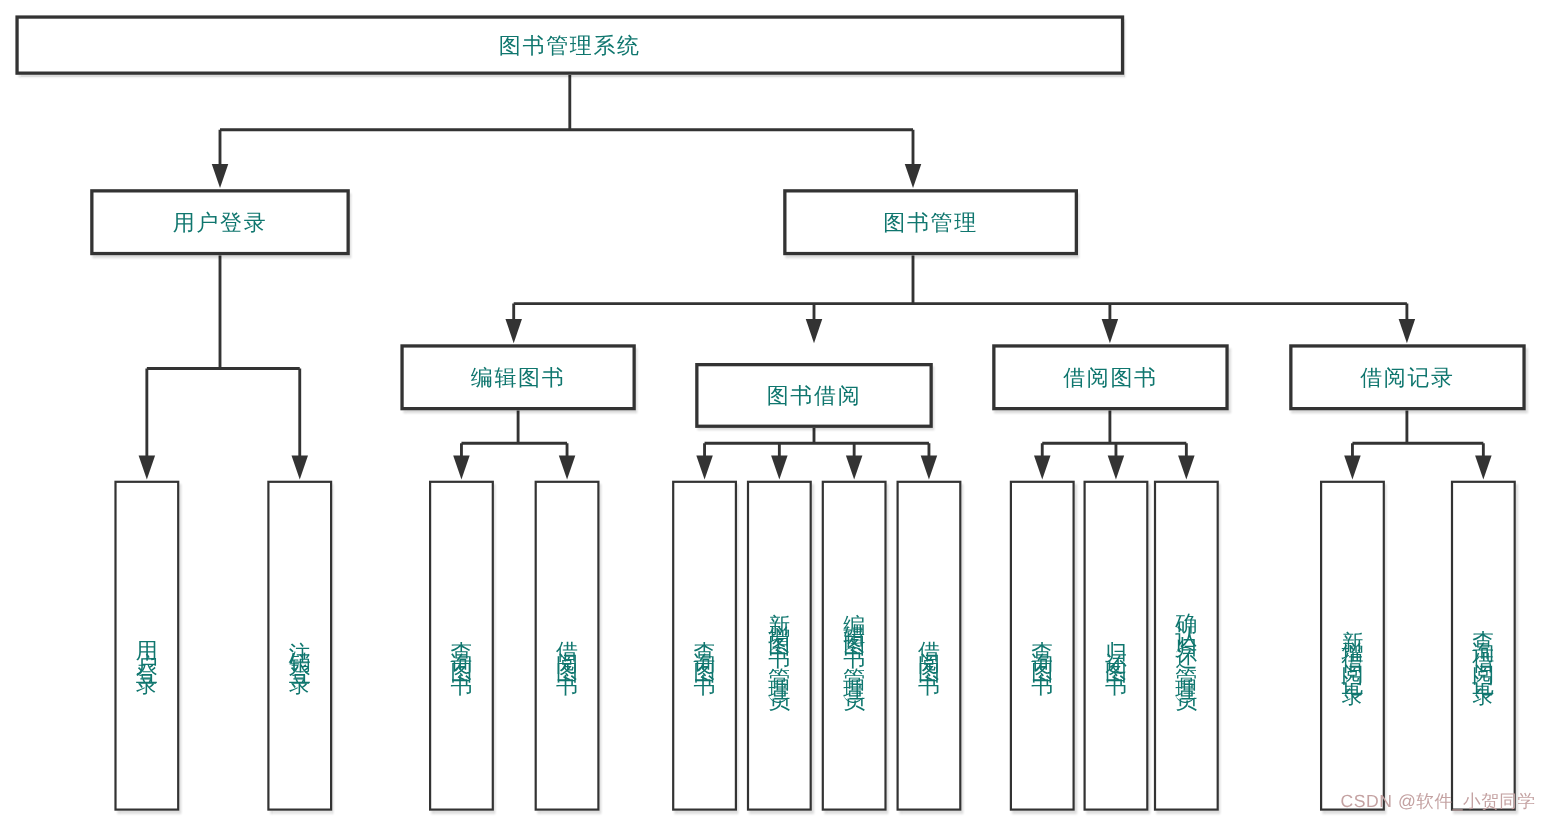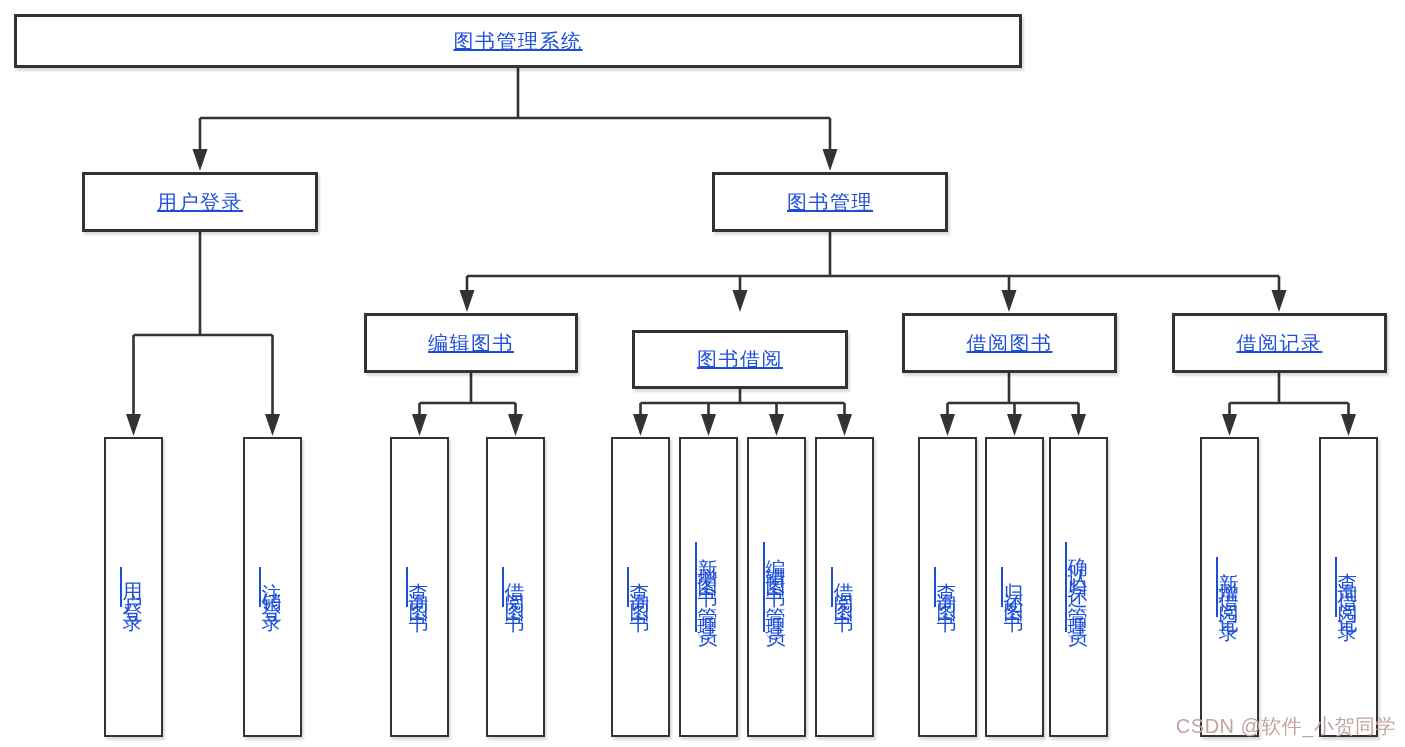--- a/index.html
+++ b/index.html
@@ -4,32 +4,31 @@
 <style>
   html,body{margin:0;padding:0;background:#ffffff;}
   .canvas{
     position:relative;width:1405px;height:747px;background:#ffffff;
     font-family:"Liberation Sans",sans-serif;overflow:hidden;
   }
   svg.connectors{position:absolute;left:0;top:0;z-index:1;}
   .node{
     position:absolute;z-index:2;background:#ffffff;border:3px solid #333333;
     box-sizing:border-box;display:flex;align-items:center;justify-content:center;
-    color:#1d4ed8;font-size:20px;letter-spacing:1.5px;
+    color:#0f766e;font-size:20px;letter-spacing:1.5px;
     box-shadow:2px 3px 2px rgba(0,0,0,0.14);
-    text-decoration:underline;
   }
   .leaf{border-width:2.5px;}
   .leaf .vtext{
     writing-mode:vertical-rl;text-orientation:mixed;
     letter-spacing:10px;letter-spacing:10px;white-space:nowrap;
   }
   .watermark{
     position:absolute;right:9px;bottom:7px;z-index:5;
-    font-size:20px;color:#c4a2a2;letter-spacing:0.5px;
+    font-size:16px;color:#c4a2a2;letter-spacing:0.5px;
   }
 </style>
 </head>
 <body>
 
 <div class="canvas">
 
   <svg class="connectors" width="1405" height="747" viewBox="0 0 1405 747">
     <g fill="none" stroke="#333333" stroke-width="2.6">
       <path d="M518 68 V118 M200 118 H830 M200 118 V150 M830 118 V150"></path>
@@ -63,21 +62,21 @@
     </g>
   </svg>
 
   <div class="node" style="left:14px;top:14px;width:1008px;height:54px">
     <span>图书管理系统</span>
   </div>
 
   <div class="node" style="left:82px;top:172px;width:236px;height:60px">
     <span>用户登录</span>
   </div>
-  <div class="node" style="left:712px;top:172px;width:236px;height:60px">
+  <div class="node" style="left:712px;top:172px;width:268px;height:60px">
     <span>图书管理</span>
   </div>
 
   <div class="node" style="left:364px;top:313px;width:214px;height:60px">
     <span>编辑图书</span>
   </div>
   <div class="node" style="left:632px;top:330px;width:216px;height:59px">
     <span>图书借阅</span>
   </div>
   <div class="node" style="left:902px;top:313px;width:215px;height:60px">

